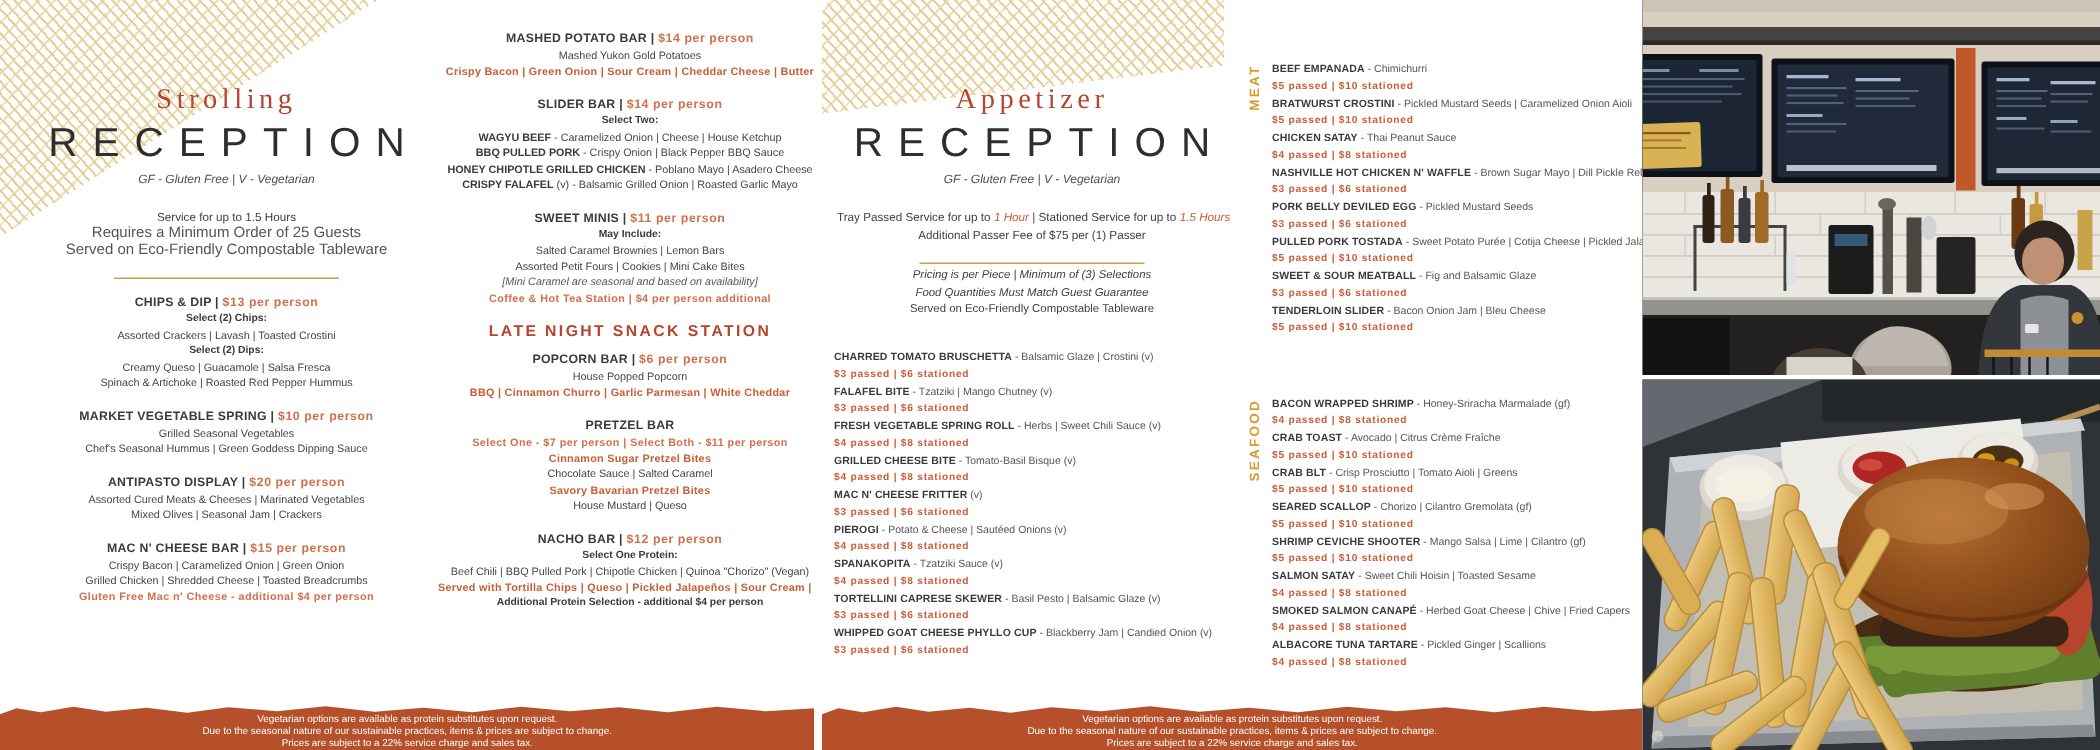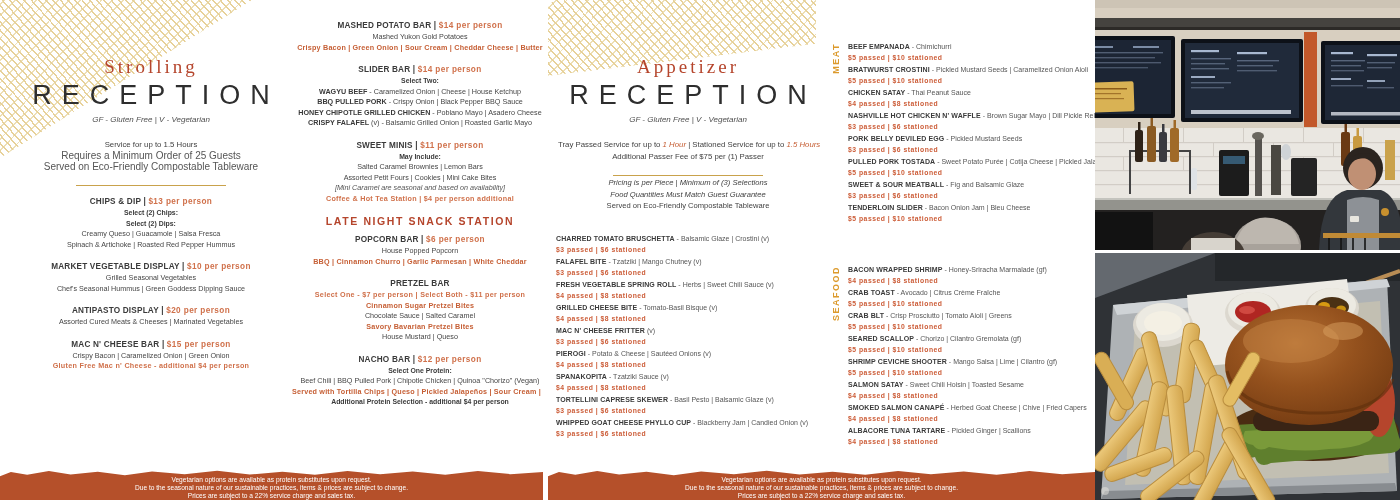--- a/index.html
+++ b/index.html
@@ -94,36 +94,39 @@
     <div class="notes">
         <div>Service for up to 1.5 Hours</div>
         <div>Requires a Minimum Order of 25 Guests</div>
         <div>Served on Eco-Friendly Compostable Tableware</div>
       </div>
     <div class="divider"></div>
     <div class="sections" style="margin-top:10px">
         <div class="section">
           <div class="sec-head"><span>CHIPS &amp; DIP</span> | <span class="sec-price">$13 per person</span></div>
           <div class="line intro">Select (2) Chips:</div>
+          <div class="line">Assorted Crackers | Lavash | Toasted Crostini</div>
           <div class="line intro">Select (2) Dips:</div>
           <div class="line">Creamy Queso | Guacamole | Salsa Fresca</div>
           <div class="line">Spinach &amp; Artichoke | Roasted Red Pepper Hummus</div>
         </div>
         <div class="section">
-          <div class="sec-head"><span>MARKET VEGETABLE DISPLAY</span> | <span class="sec-price">$10 per person</span></div>
+          <div class="sec-head"><span>MARKET VEGETABLE SPRING</span> | <span class="sec-price">$10 per person</span></div>
           <div class="line">Grilled Seasonal Vegetables</div>
           <div class="line">Chef's Seasonal Hummus | Green Goddess Dipping Sauce</div>
         </div>
         <div class="section">
           <div class="sec-head"><span>ANTIPASTO DISPLAY</span> | <span class="sec-price">$20 per person</span></div>
           <div class="line">Assorted Cured Meats &amp; Cheeses | Marinated Vegetables</div>
+          <div class="line">Mixed Olives | Seasonal Jam | Crackers</div>
         </div>
         <div class="section">
           <div class="sec-head"><span>MAC N' CHEESE BAR</span> | <span class="sec-price">$15 per person</span></div>
           <div class="line">Crispy Bacon | Caramelized Onion | Green Onion</div>
+          <div class="line">Grilled Chicken | Shredded Cheese | Toasted Breadcrumbs</div>
           <div class="line salmon">Gluten Free Mac n' Cheese - additional $4 per person</div>
         </div>
       </div>
   </div>
 
   <div id="p1-col2">
     <div class="sections">
         <div class="section">
           <div class="sec-head"><span>MASHED POTATO BAR</span> | <span class="sec-price">$14 per person</span></div>
           <div class="line">Mashed Yukon Gold Potatoes</div>

